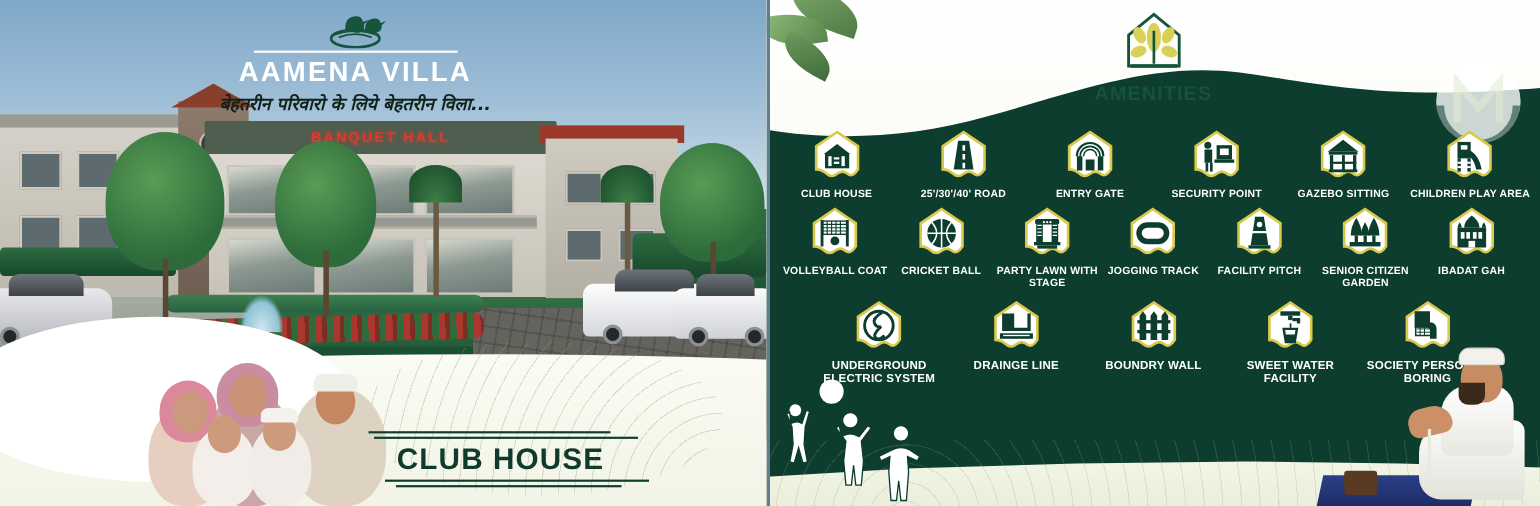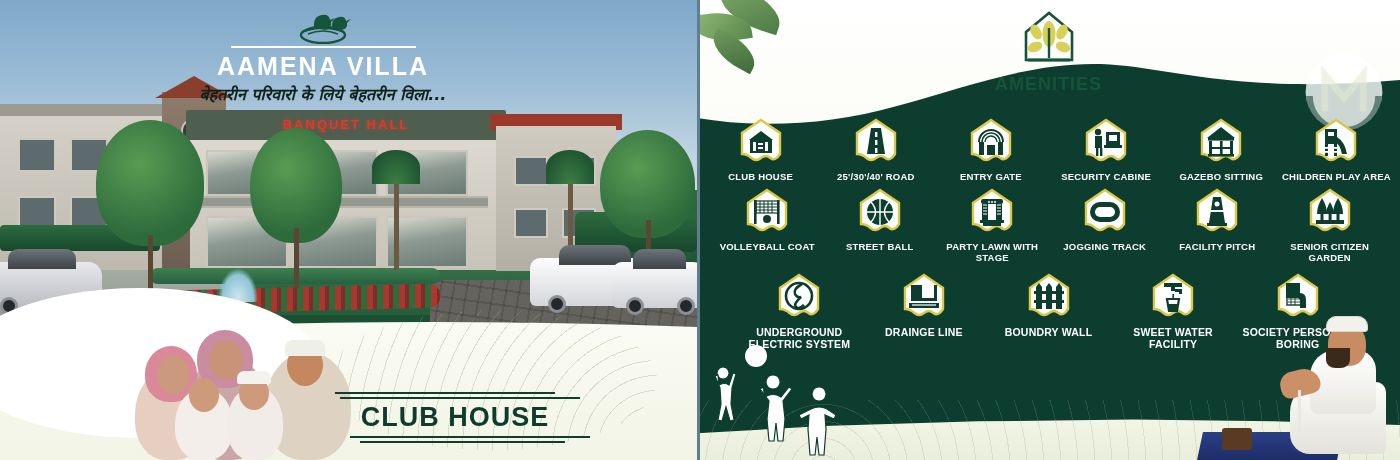--- a/index.html
+++ b/index.html
@@ -402,21 +402,21 @@
               <path d="M23 2 L42 15 L42 36 q-5 8 -9.5 4 q-4.5 -4 -9.5 0 q-5 4 -9.5 0 q-4.5 -4 -9.5 -4 L4 15 Z" fill="#fff" stroke="#d9c84a" stroke-width="2.4"></path>
               <rect x="23" y="14" width="14" height="13" fill="#0d3d2e"></rect>
               <rect x="26" y="17" width="8" height="6" fill="#fff"></rect>
               <rect x="21" y="27" width="18" height="3" fill="#0d3d2e"></rect>
               <circle cx="15" cy="14" r="3.2" fill="#0d3d2e"></circle>
               <path d="M12 18 h7 v12 h-7 z" fill="#0d3d2e"></path>
               <rect x="13" y="30" width="2.4" height="8" fill="#0d3d2e"></rect>
               <rect x="17" y="30" width="2.4" height="8" fill="#0d3d2e"></rect>
             </svg>
           </div>
-          <div class="lbl">SECURITY CABINE</div>
+          <div class="lbl">SECURITY POINT</div>
         </div>
 
 
         <div class="item">
           <div class="badge">
             <svg viewBox="0 0 46 48" width="46" height="48">
               <path d="M23 2 L42 15 L42 36 q-5 8 -9.5 4 q-4.5 -4 -9.5 0 q-5 4 -9.5 0 q-4.5 -4 -9.5 -4 L4 15 Z" fill="#fff" stroke="#d9c84a" stroke-width="2.4"></path>
               <path d="M23 9 L37 20 L9 20 Z" fill="#0d3d2e"></path>
               <rect x="10" y="20" width="26" height="2.6" fill="#0d3d2e"></rect>
               <rect x="11" y="23" width="3" height="14" fill="#0d3d2e"></rect>
@@ -463,21 +463,21 @@
 
         <div class="item">
           <div class="badge">
             <svg viewBox="0 0 46 48" width="46" height="48">
               <path d="M23 2 L42 15 L42 36 q-5 8 -9.5 4 q-4.5 -4 -9.5 0 q-5 4 -9.5 0 q-4.5 -4 -9.5 -4 L4 15 Z" fill="#fff" stroke="#d9c84a" stroke-width="2.4"></path>
               <circle cx="23" cy="24" r="13" fill="#0d3d2e"></circle>
               <path d="M10 24 h26 M23 11 v26" stroke="#fff" stroke-width="1.4"></path>
               <path d="M14 14 q9 10 0 20 M32 14 q-9 10 0 20" stroke="#fff" stroke-width="1.4" fill="none"></path>
             </svg>
           </div>
-          <div class="lbl">STREET BALL</div>
+          <div class="lbl">CRICKET BALL</div>
         </div>
 
         <div class="item">
           <div class="badge">
             <svg viewBox="0 0 46 48" width="46" height="48">
               <path d="M23 2 L42 15 L42 36 q-5 8 -9.5 4 q-4.5 -4 -9.5 0 q-5 4 -9.5 0 q-4.5 -4 -9.5 -4 L4 15 Z" fill="#fff" stroke="#d9c84a" stroke-width="2.4"></path>
               <rect x="12" y="11" width="22" height="5" rx="2" fill="#0d3d2e"></rect>
               <rect x="13" y="16" width="6" height="16" fill="#0d3d2e"></rect>
               <rect x="27" y="16" width="6" height="16" fill="#0d3d2e"></rect>
               <path d="M14 17 h4 M14 20 h4 M14 23 h4 M14 26 h4 M28 17 h4 M28 20 h4 M28 23 h4 M28 26 h4" stroke="#fff" stroke-width="1"></path>
@@ -524,20 +524,37 @@
               <path d="M23 14 q4 7 4 12 h-8 q0 -5 4 -12" fill="#0d3d2e"></path>
               <rect x="13.5" y="26" width="3" height="6" fill="#0d3d2e"></rect>
               <rect x="29.5" y="26" width="3" height="6" fill="#0d3d2e"></rect>
               <rect x="21.6" y="26" width="3" height="6" fill="#0d3d2e"></rect>
               <rect x="9" y="32" width="28" height="4" fill="#0d3d2e"></rect>
             </svg>
           </div>
           <div class="lbl">SENIOR CITIZEN GARDEN</div>
         </div>
 
+        <div class="item">
+          <div class="badge">
+            <svg viewBox="0 0 46 48" width="46" height="48">
+              <path d="M23 2 L42 15 L42 36 q-5 8 -9.5 4 q-4.5 -4 -9.5 0 q-5 4 -9.5 0 q-4.5 -4 -9.5 -4 L4 15 Z" fill="#fff" stroke="#d9c84a" stroke-width="2.4"></path>
+              <path d="M23 8 q7 5 7 11 h-14 q0 -6 7 -11" fill="#0d3d2e"></path>
+              <rect x="10" y="19" width="26" height="18" fill="#0d3d2e"></rect>
+              <path d="M12 14 q2 3 2 5 h-4 q0 -2 2 -5" fill="#0d3d2e"></path>
+              <path d="M34 14 q2 3 2 5 h-4 q0 -2 2 -5" fill="#0d3d2e"></path>
+              <rect x="13" y="23" width="3.4" height="6" fill="#fff"></rect>
+              <rect x="18" y="23" width="3.4" height="6" fill="#fff"></rect>
+              <rect x="24" y="23" width="3.4" height="6" fill="#fff"></rect>
+              <rect x="29" y="23" width="3.4" height="6" fill="#fff"></rect>
+              <rect x="20" y="31" width="6" height="6" fill="#fff"></rect>
+            </svg>
+          </div>
+          <div class="lbl">IBADAT GAH</div>
+        </div>
       </div>
 
       <div class="row r3">
 
         <div class="item">
           <div class="badge">
             <svg viewBox="0 0 46 48" width="46" height="48">
               <path d="M23 2 L42 15 L42 36 q-5 8 -9.5 4 q-4.5 -4 -9.5 0 q-5 4 -9.5 0 q-4.5 -4 -9.5 -4 L4 15 Z" fill="#fff" stroke="#d9c84a" stroke-width="2.4"></path>
               <circle cx="23" cy="23" r="13" fill="none" stroke="#0d3d2e" stroke-width="2.6"></circle>
               <path d="M26 11 q-9 5 -7 10 q2 4 6 3 q-8 7 -5 10 q3 3 8 -2" fill="none" stroke="#0d3d2e" stroke-width="2.6"></path>

